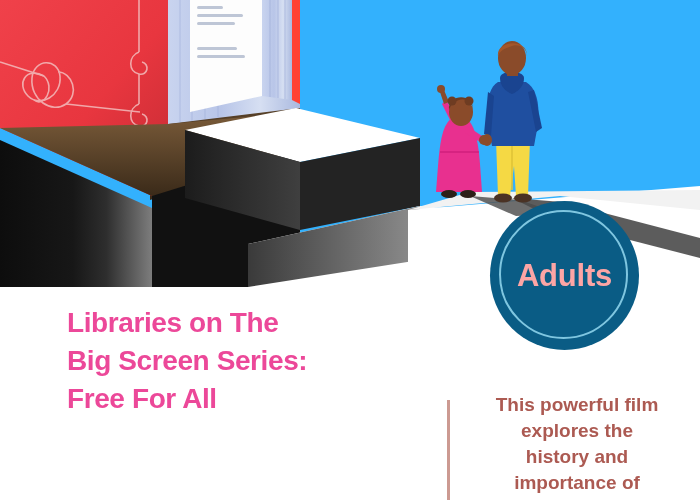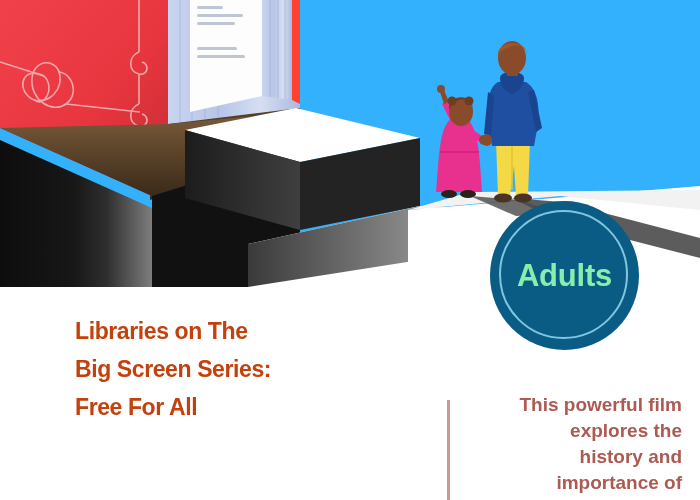--- a/index.html
+++ b/index.html
@@ -50,38 +50,38 @@
     box-sizing: content-box;
     pointer-events: none;
   }
   .badge-label {
     position: absolute;
     left: 0; top: 0;
     width: 149px; height: 149px;
     display: flex;
     align-items: center;
     justify-content: center;
-    color: #86efac;
+    color: #fca5a5;
     font-size: 31px;
     font-weight: 700;
     letter-spacing: -0.2px;
     font-family: "Liberation Sans", sans-serif;
   }
 
   
   .title-block {
     position: absolute;
     left: 63px;
     top: 300px;
     width: 360px;
   }
   .title {
-    margin: 12px;
-    color: #c2410c;
-    font-size: 23px;
+    margin: 4px;
+    color: #ec4899;
+    font-size: 28px;
     line-height: 38px;
     font-weight: 700;
     letter-spacing: -0.4px;
     font-family: "Liberation Sans", sans-serif;
     white-space: pre-line;
   }
   .date {
     margin: 12px 0 0 0;
     color: #AC5A52;
     font-size: 30px;
@@ -101,21 +101,21 @@
     height: 100px;
     background: #CC9A92;
   }
 
   
   .description {
     position: absolute;
     left: 472px;
     top: 392px;
     width: 210px;
-    text-align: right;
+    text-align: center;
     color: #AC5A52;
     font-size: 19px;
     line-height: 26px;
     font-weight: 700;
     font-family: "Liberation Sans", sans-serif;
     white-space: pre-line;
   }
 </style>
 </head>
 <body>

